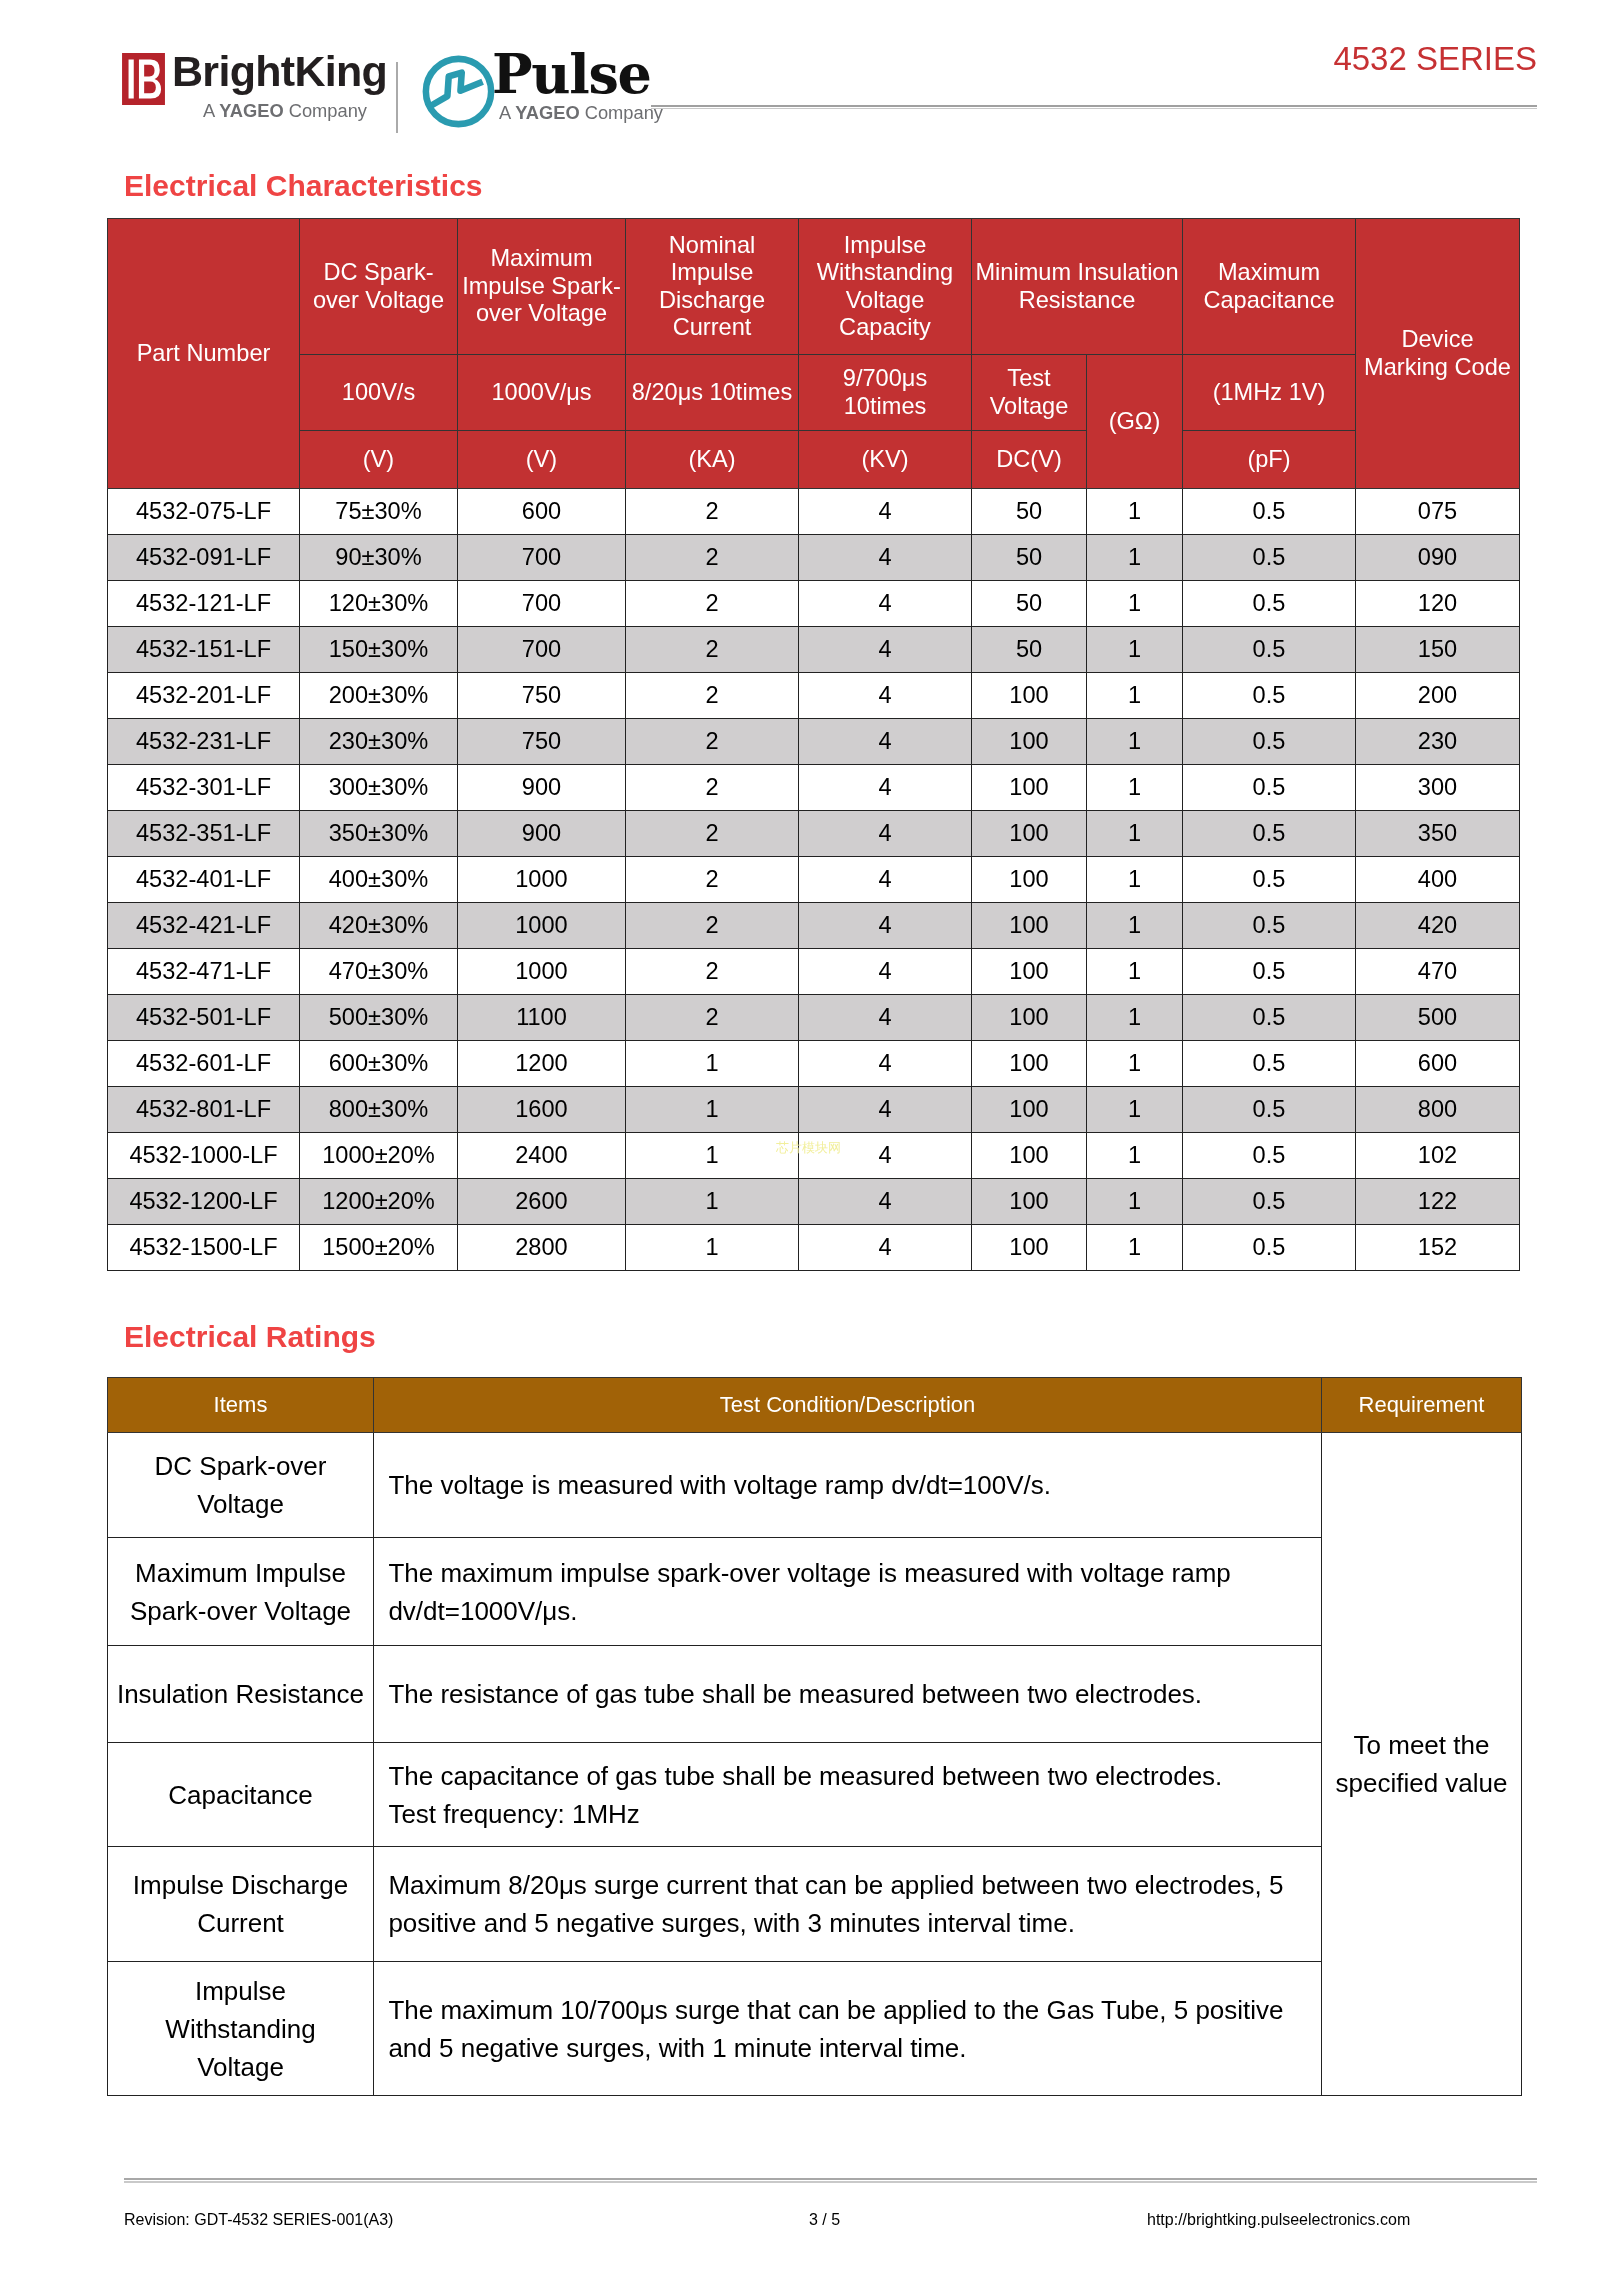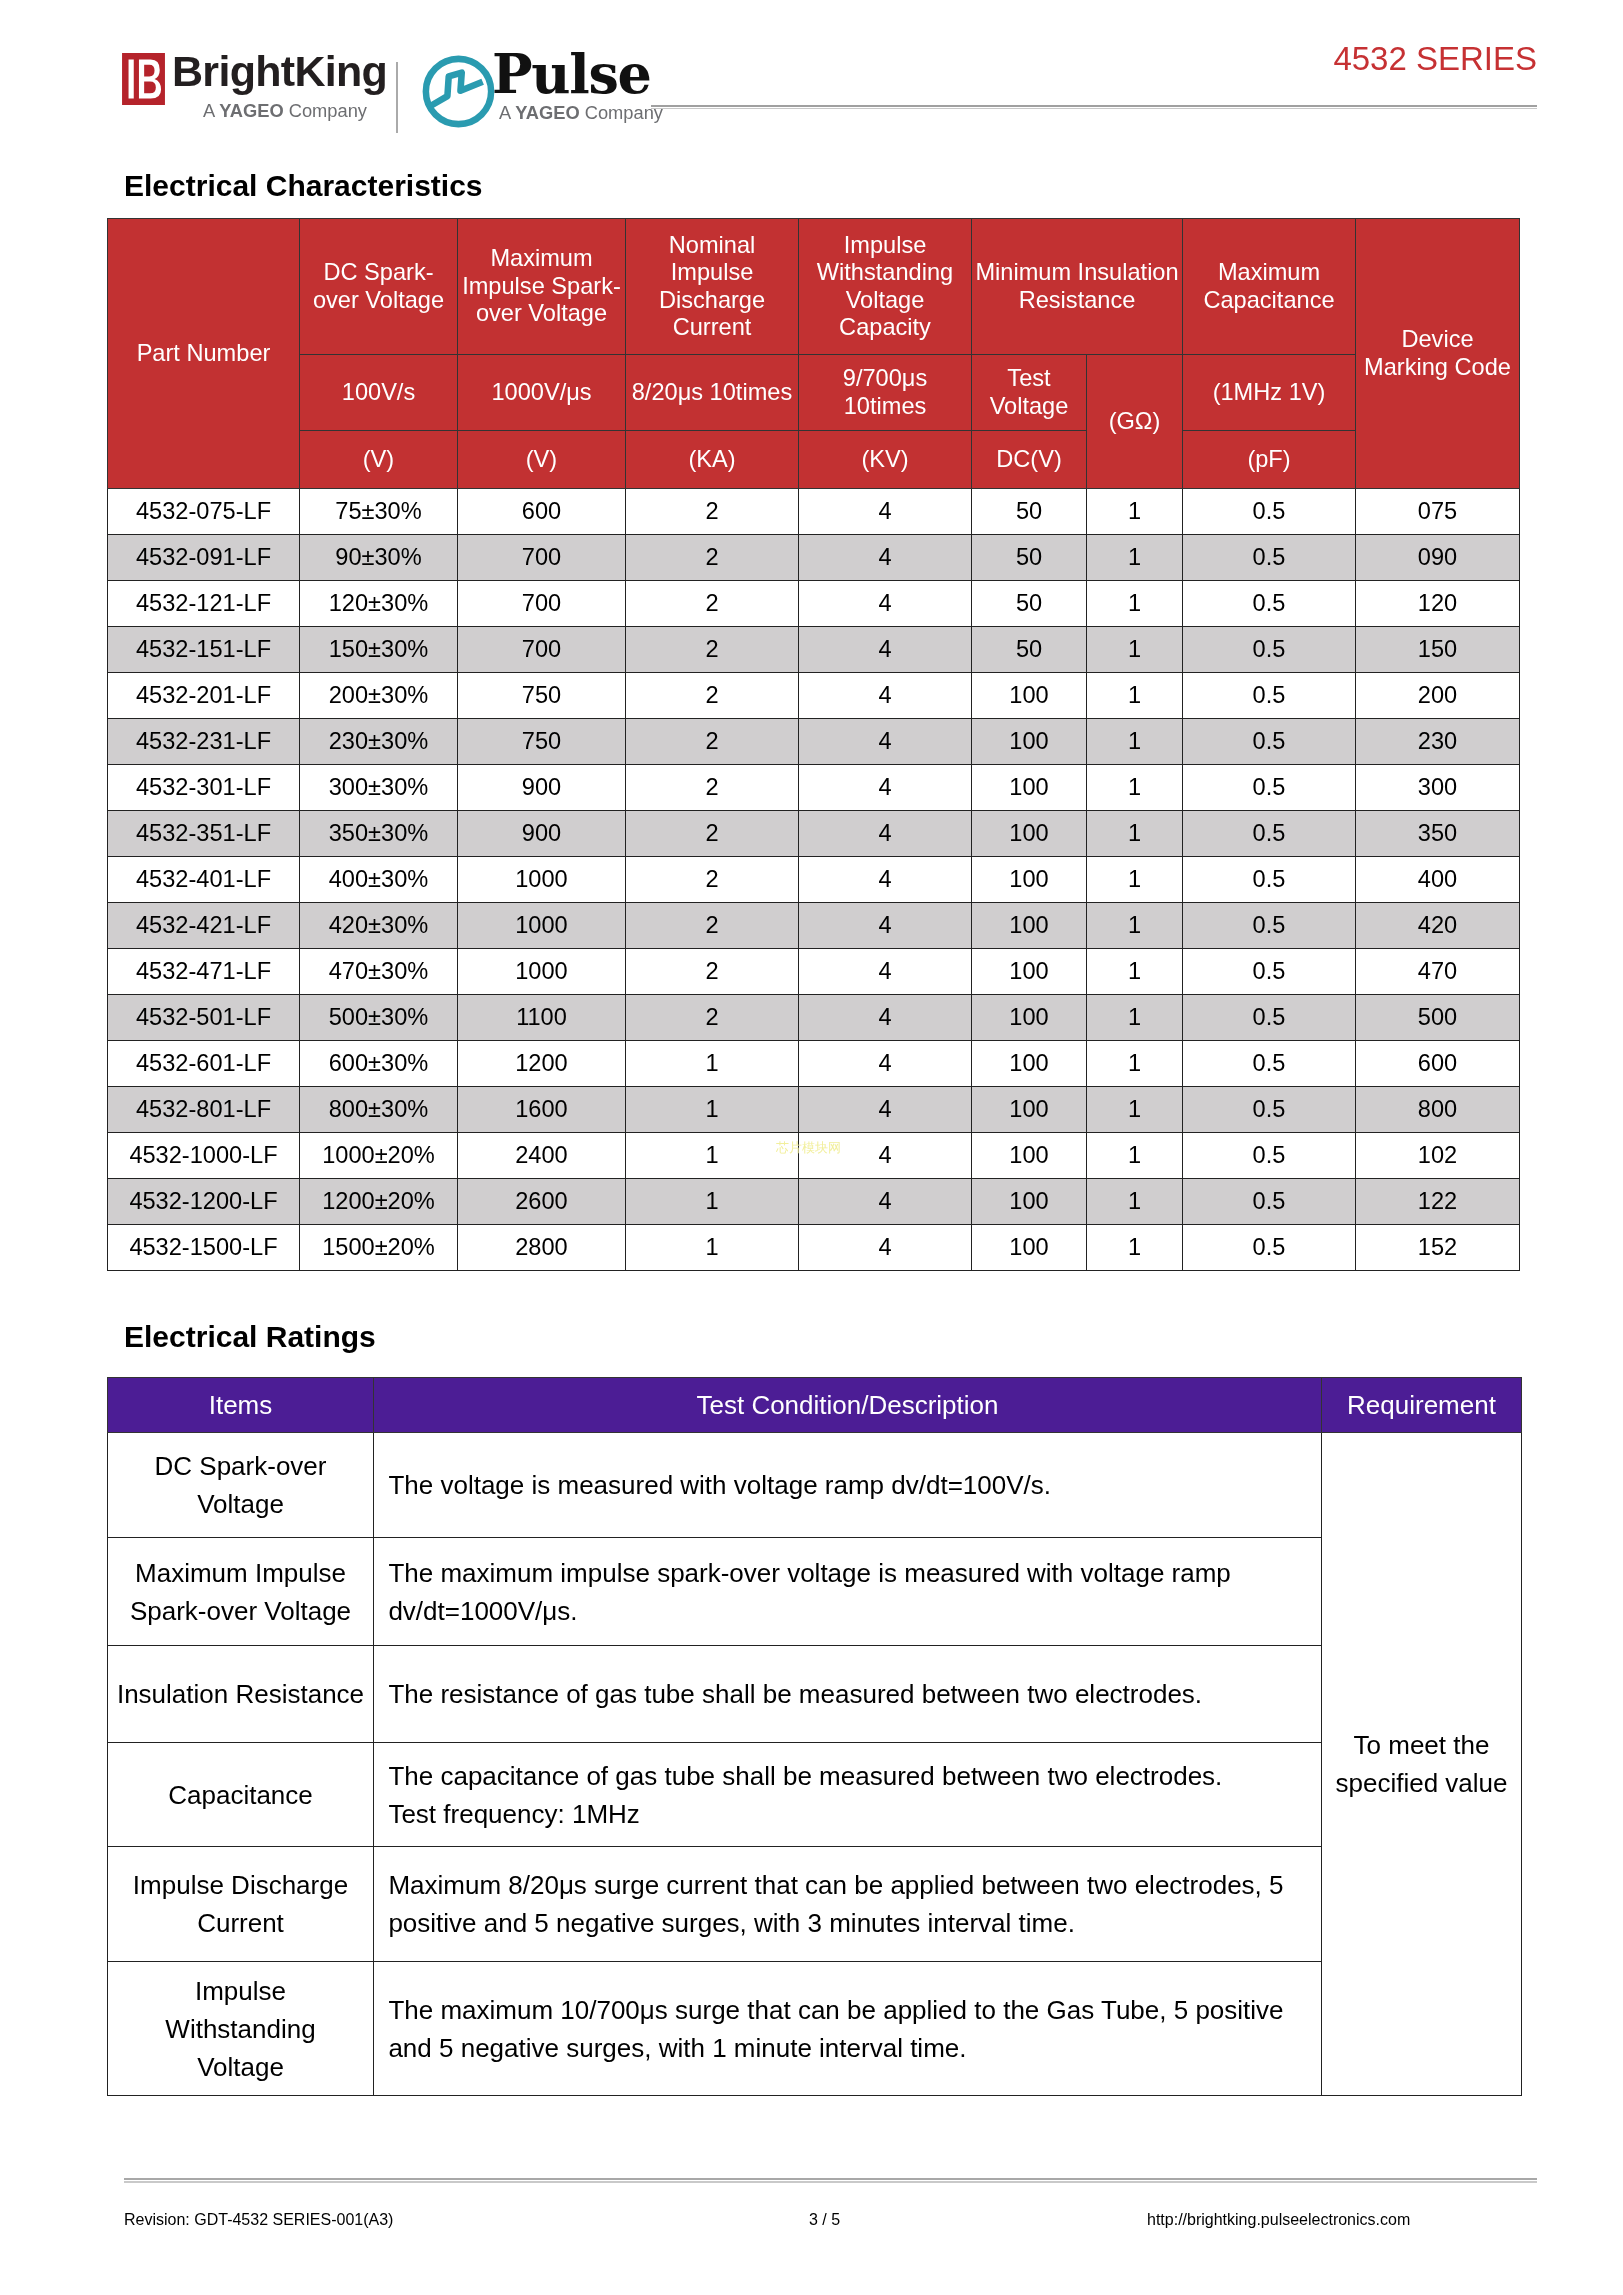--- a/index.html
+++ b/index.html
@@ -15,34 +15,34 @@
   .bk-sub b { color: #6d6e71; font-weight: 900; }
   .logo-divider { position: absolute; left: 274px; top: 16.4px; width: 2px; height: 71px; background: #aaaaaa; }
   .pulse-mark { position: absolute; left: 298px; top: 6.5px; width: 77px; height: 77px; }
   .pulse-name { position: absolute; left: 370px; top: -3.9px; font-size: 54px; font-weight: bold; font-family: "DejaVu Serif", serif; color: #111; letter-spacing: -1.3px; }
   .pulse-sub { position: absolute; left: 377px; top: 56px; font-size: 18.3px; color: #6d6e71; white-space: nowrap; }
   .pulse-sub b { font-weight: 900; }
 
   #series-title { right: 86px; top: 40px; font-size: 33px; font-weight: normal; color: #c63133; }
   #header-rule { left: 651px; top: 105px; width: 886px; height: 3.9px; border-top: 2px solid #a0a0a0; border-bottom: 1.3px solid #c8c8c8; box-sizing: border-box; }
 
-  .section-title { position: absolute; left: 124px; font-size: 30px; font-weight: bold; color: #000000; }
+  .section-title { position: absolute; left: 124px; font-size: 30px; font-weight: bold; color: #ef4444; }
 
   
   table { border-collapse: collapse; position: absolute; table-layout: fixed; }
   #char-table { left: 107px; top: 218px; width: 1413px; }
   #char-table th { background: #c23132; color: #fff; font-weight: normal; font-size: 23.6px; line-height: 27.5px;
                    border: 1.3px solid #333; padding: 0 2.6px; text-align: center; vertical-align: middle; }
   #char-table td { font-size: 23.6px; text-align: center; vertical-align: middle; border: 1.3px solid #222;
                    height: 45px; padding: 0; }
   #char-table tr.alt td { background: #d0cecf; }
 
   
   #rating-table { left: 107px; top: 1377px; width: 1413px; }
-  #rating-table th { background: #4c1d95; color: #fff; font-weight: normal; font-size: 26px; height: 52px;
+  #rating-table th { background: #a16207; color: #fff; font-weight: normal; font-size: 22px; height: 52px;
                      border: 1.3px solid #333; text-align: center; vertical-align: middle; }
   #rating-table td { font-size: 26px; line-height: 38px; border: 1.3px solid #222; vertical-align: middle; }
   #rating-table td.item { text-align: center; }
   #rating-table td.desc { text-align: left; padding-left: 14.4px; padding-right: 6.5px; }
   #rating-table td.req { text-align: center; }
 
   .watermark { left: 776px; top: 1139px; font-size: 13px; color: #f2ef9c; white-space: nowrap; }
 
   #footer-rule { left: 124px; top: 2178px; width: 1413px; height: 4.6px; border-top: 2px solid #a8a8a8; border-bottom: 2px solid #c9c9c9; box-sizing: border-box; }
   .footer-text { position: absolute; top: 2211px; font-size: 16px; color: #000; }

